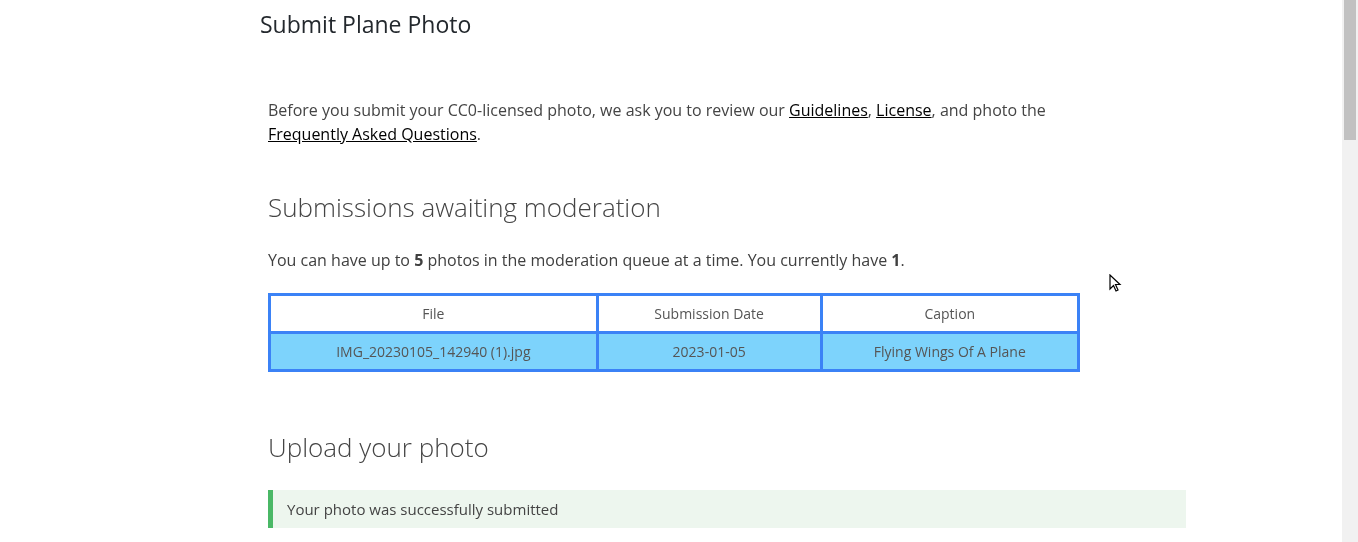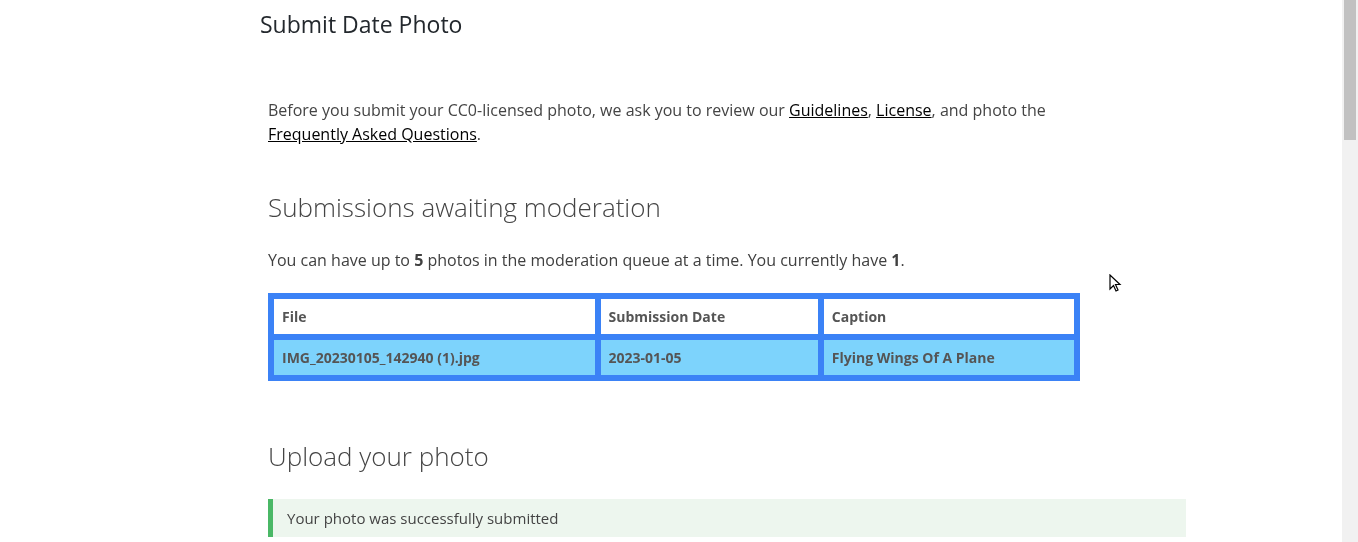--- a/index.html
+++ b/index.html
@@ -70,24 +70,24 @@
   .queue-info b { font-weight: 700; }
   .table {
     width: 812px;
     margin-left: 8px;
     border-collapse: collapse;
     font-size: 14px;
     color: #555;
     margin-bottom: 60px;
   }
   .table th, .table td {
-    text-align: left;
+    text-align: center;
     padding: 8px 8px;
-    border: 6px solid #3b82f6;
-    font-weight: 700;
+    border: 3px solid #3b82f6;
+    font-weight: 400;
   }
   .table th {
     background: #ffffff;
     color: #555;
   }
   .table tbody tr {
     background: #7dd3fc;
   }
   .table th:nth-child(1), .table td:nth-child(1) { width: 340px; }
   .table th:nth-child(2), .table td:nth-child(2) { width: 234px; }
@@ -111,21 +111,21 @@
 </style>
 </head>
 <body>
 
 <div class="scrollbar-track">
   <div class="scrollbar-thumb"></div>
 </div>
 
 <div class="content">
 
-  <h1 class="page-title">Submit Date Photo</h1>
+  <h1 class="page-title">Submit Plane Photo</h1>
 
   <p class="intro">
     <span>Before you submit your CC0-licensed photo, we ask you to review our </span><a href="#">Guidelines</a><span>, </span><a href="#">License</a><span>, and photo the </span><a href="#">Frequently Asked Questions</a><span>.</span>
   </p>
 
   <h2 class="section-heading">Submissions awaiting moderation</h2>
 
   <p class="queue-info">
     <span>You can have up to </span><b>5</b><span> photos in the moderation queue at a time. You currently have </span><b>1</b><span>.</span>
   </p>

